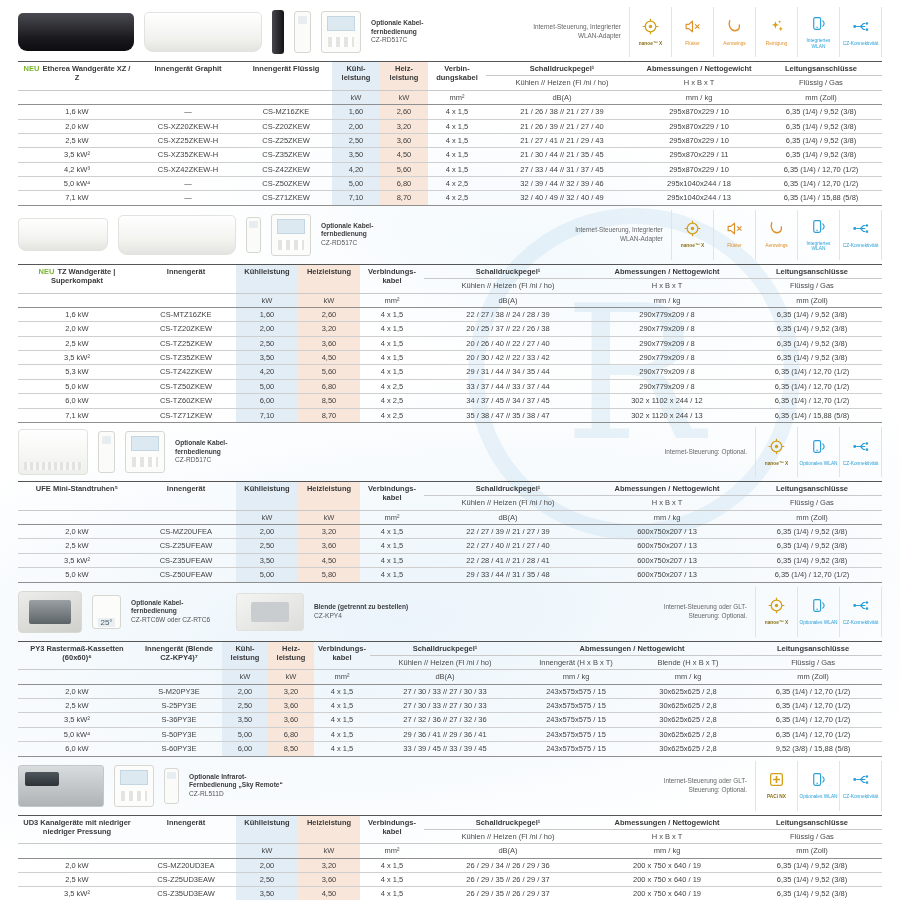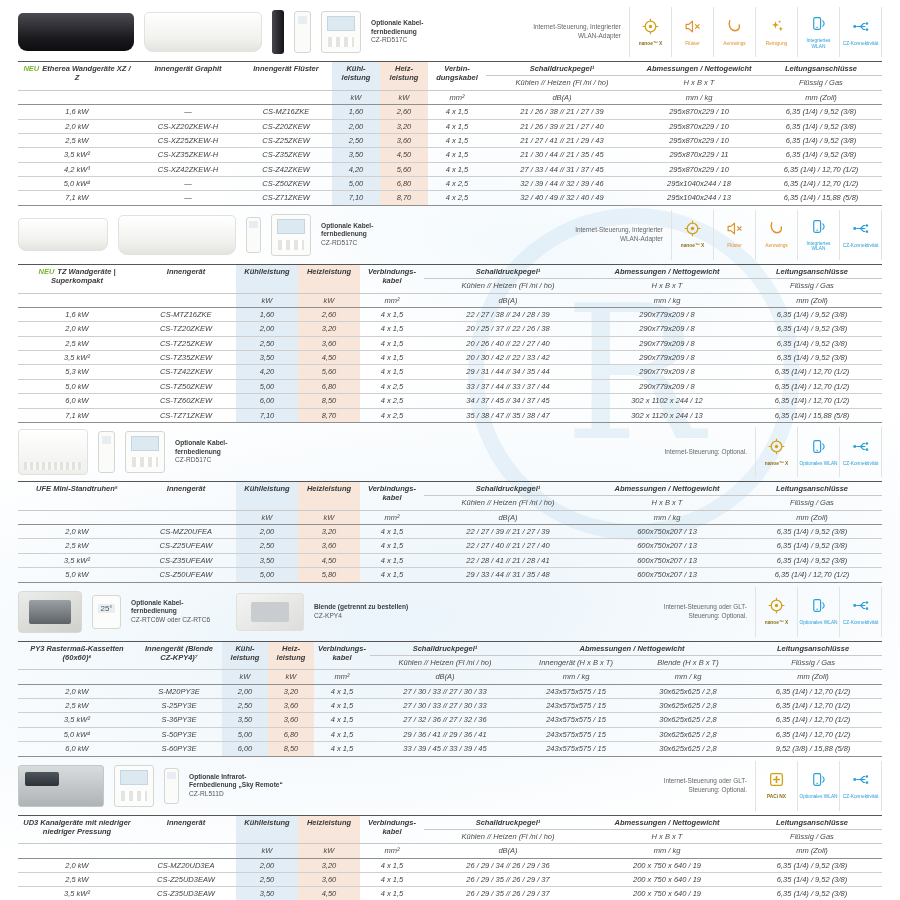--- a/index.html
+++ b/index.html
@@ -25,21 +25,21 @@
   .side-dark{width:12px;height:44px;border-radius:3px;background:linear-gradient(90deg,#46464c,#141417);}
   .remote{width:15px;height:40px;border:1px solid #d6d6d2;border-radius:3px;background:#fbfbfa;}
   .remote:after{content:"";position:absolute;left:3px;top:4px;right:3px;height:8px;background:#e7edf1;border-radius:1px;}
   .remote-sm{width:13px;height:34px;border:1px solid #d6d6d2;border-radius:3px;background:#fbfbfa;}
   .remote-sm:after{content:"";position:absolute;left:2px;top:3px;right:2px;height:7px;background:#e7edf1;border-radius:1px;}
   .controller{width:38px;height:40px;border:1px solid #d6d6d2;border-radius:3px;background:#fcfcfb;}
   .controller .scr{position:absolute;left:5px;top:4px;right:5px;height:13px;background:#dce9f1;border:1px solid #c4d6e2;}
   .controller .keys{position:absolute;left:6px;bottom:5px;right:6px;height:10px;
       background:repeating-linear-gradient(90deg,#e4e4e0 0 4px,#fff 4px 8px);}
   .thermo{width:27px;height:32px;border:1px solid #d6d6d2;border-radius:3px;background:#fcfcfb;display:flex;align-items:flex-start;justify-content:center;}
-  .thermo .tdisp{margin-top:8px;font-size:8px;color:#4a5b66;background:#e8eef2;padding:0 2px;border-radius:1px;}
+  .thermo .tdisp{margin-top:22px;font-size:8px;color:#4a5b66;background:#e8eef2;padding:0 2px;border-radius:1px;}
   .cassette{width:62px;height:40px;border-radius:4px;background:linear-gradient(160deg,#ececea,#cfcfcb);border:1px solid #d9d9d5;}
   .cassette .vent{position:absolute;left:10px;top:8px;right:10px;bottom:8px;background:linear-gradient(180deg,#9aa0a4,#5d6468);border-radius:2px;}
   .cassette-panel{width:66px;height:36px;border-radius:3px;background:linear-gradient(150deg,#f4f4f2,#dddddb);border:1px solid #e0e0dc;}
   .cassette-panel .pvent{position:absolute;left:14px;top:8px;right:14px;bottom:8px;background:#c9cdd0;border-radius:2px;}
   .floor{width:68px;height:44px;border:1px solid #e0e0dc;border-radius:4px;background:linear-gradient(180deg,#ffffff,#efefec);}
   .floor .fgrille{position:absolute;left:5px;bottom:4px;right:5px;height:8px;background:repeating-linear-gradient(90deg,#e2e2de 0 3px,#f7f7f5 3px 6px);}
   .duct{width:84px;height:40px;border-radius:3px;background:linear-gradient(180deg,#d9dcdd,#aeb3b6);border:1px solid #c3c7c9;}
   .duct .grille{position:absolute;left:6px;top:6px;width:34px;height:14px;background:linear-gradient(180deg,#4e565c,#2d3337);border-radius:2px;}
   .acc-note{flex:none;font-size:6.6px;line-height:1.3;max-width:95px;}
   .acc-bold{font-weight:bold;color:#3c3c3c;}
@@ -49,21 +49,21 @@
   .icon-strip{display:flex;}
   .fbox{width:41px;height:48px;border-left:1px solid #e3e3e0;display:flex;flex-direction:column;
         align-items:center;justify-content:center;gap:2px;padding:1px 0;}
   .fbox:last-child{border-right:1px solid #e3e3e0;}
   .fbox svg{width:17px;height:17px;flex:none;}
   .flab{font-size:4.8px;text-align:center;line-height:1.15;padding:0 1px;}
   .flab.gold{color:#8a7015;font-weight:bold;}
   .flab.orange{color:#e0902a;}
   .flab.blue{color:#2a9fd8;}
   
-  table.spec{border-collapse:collapse;table-layout:fixed;width:864px;border-top:1.5px solid #555;font-style:italic;}
+  table.spec{border-collapse:collapse;table-layout:fixed;width:864px;border-top:1.5px solid #555;}
   table.spec th, table.spec td{padding:2px 3px;font-size:7.5px;line-height:1.25;text-align:center;
         overflow:hidden;white-space:normal;}
   th.h-label{font-weight:bold;color:#3a3a3a;vertical-align:top;padding-top:3px;}
   th.h-sub{font-weight:normal;color:#4a4a4a;font-size:7px;border-top:1px solid #c9c9c9;}
   th.h-unit{font-weight:normal;color:#4a4a4a;font-size:7px;border-top:1px solid #c9c9c9;}
   tbody td{border-top:1px solid #cfcfcf;color:#3f3f3f;}
   tbody tr:first-child td{border-top:1px solid #8f8f8f;}
   tbody tr:last-child td{border-bottom:1px solid #8f8f8f;}
   td.rowlabel, th.h-title{text-align:left;}
   .cool{background:#e3edf6;}
@@ -155,21 +155,21 @@
               <col style="width: 48px;">
               <col style="width: 58px;">
               <col style="width: 152px;">
               <col style="width: 122px;">
               <col style="width: 122px;">
             </colgroup>
             <thead>
               <tr>
                 <th class="h-label h-title" rowspan="2"><span class="neu">NEU</span><span class="ttl">Etherea Wandgeräte XZ / Z</span></th>
                 <th class="h-label" rowspan="2">Innengerät Graphit</th>
-                <th class="h-label" rowspan="2">Innengerät Flüster</th>
+                <th class="h-label" rowspan="2">Innengerät Flüssig</th>
                 <th class="h-label cool" rowspan="2">Kühl-leistung</th>
                 <th class="h-label warm" rowspan="2">Heiz-leistung</th>
                 <th class="h-label" rowspan="2">Verbin-dungskabel</th>
                 <th class="h-label">Schalldruckpegel¹</th>
                 <th class="h-label">Abmessungen / Nettogewicht</th>
                 <th class="h-label">Leitungsanschlüsse</th>
               </tr>
               <tr>
                 <th class="h-sub">Kühlen // Heizen (Fl /ni / ho)</th>
                 <th class="h-sub">H x B x T</th>

